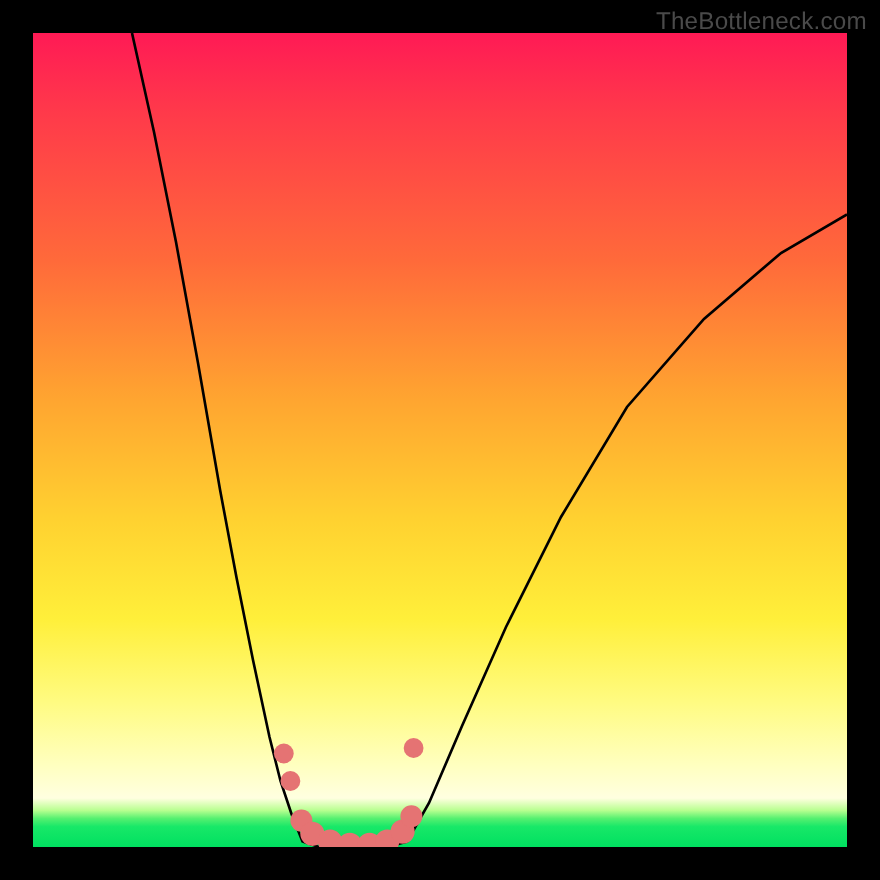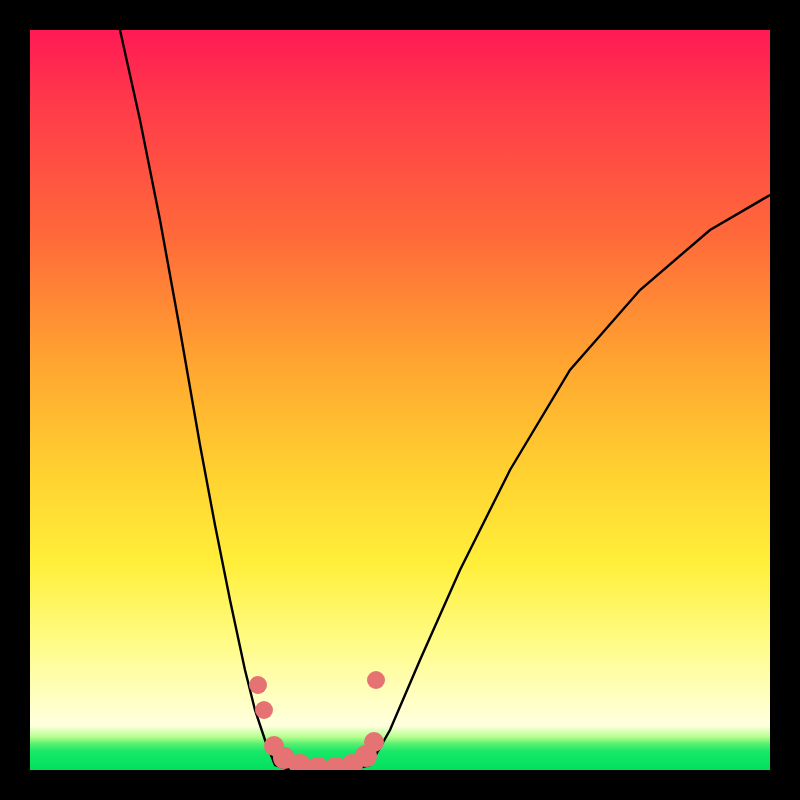--- a/index.html
+++ b/index.html
@@ -81,13 +81,14 @@
           <circle cx="288" cy="738" r="11" fill="#e57373"></circle>
           <circle cx="306" cy="738" r="11" fill="#e57373"></circle>
           <circle cx="322" cy="735" r="11" fill="#e57373"></circle>
           <circle cx="336" cy="726" r="11" fill="#e57373"></circle>
           <circle cx="344" cy="712" r="10" fill="#e57373"></circle>
           <circle cx="346" cy="650" r="9" fill="#e57373"></circle>
         </g>
     </svg>
   </div>
 
+  <div class="watermark">TheBottleneck.com</div>
 </div>
 
 </body></html>

